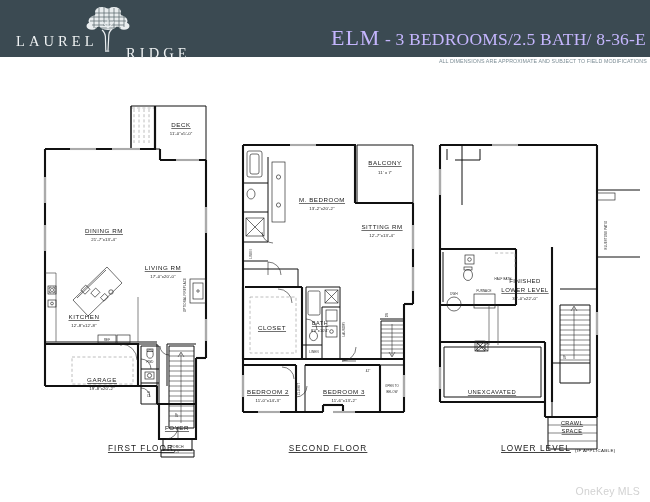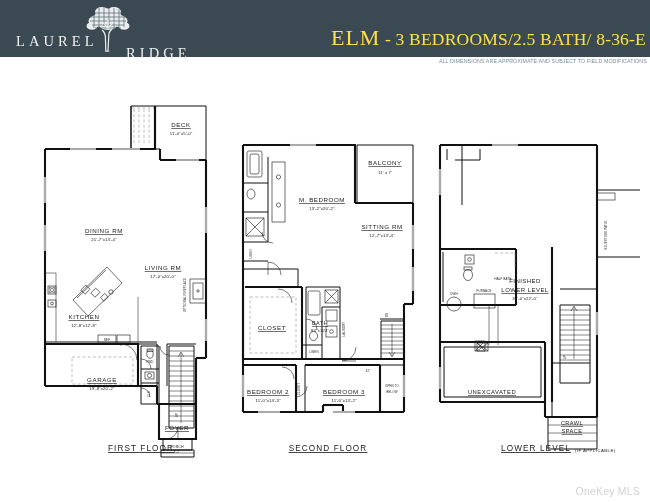--- a/index.html
+++ b/index.html
@@ -51,21 +51,21 @@
   }
   .title-block {
     position: absolute;
     left: 330px; top: 0px;
     width: 318px; height: 57px;
     text-align: right;
   }
   .title-main {
     position: absolute;
     right: 2px; top: 25px;
-    color: #fde047;
+    color: #c4b5fd;
     font-family: "Liberation Serif", serif;
     font-size: 17.5px;
     white-space: nowrap;
     letter-spacing: 0.2px;
   }
   .title-main .elm {
     font-size: 22px;
     letter-spacing: 1px;
   }
   .title-sub {

